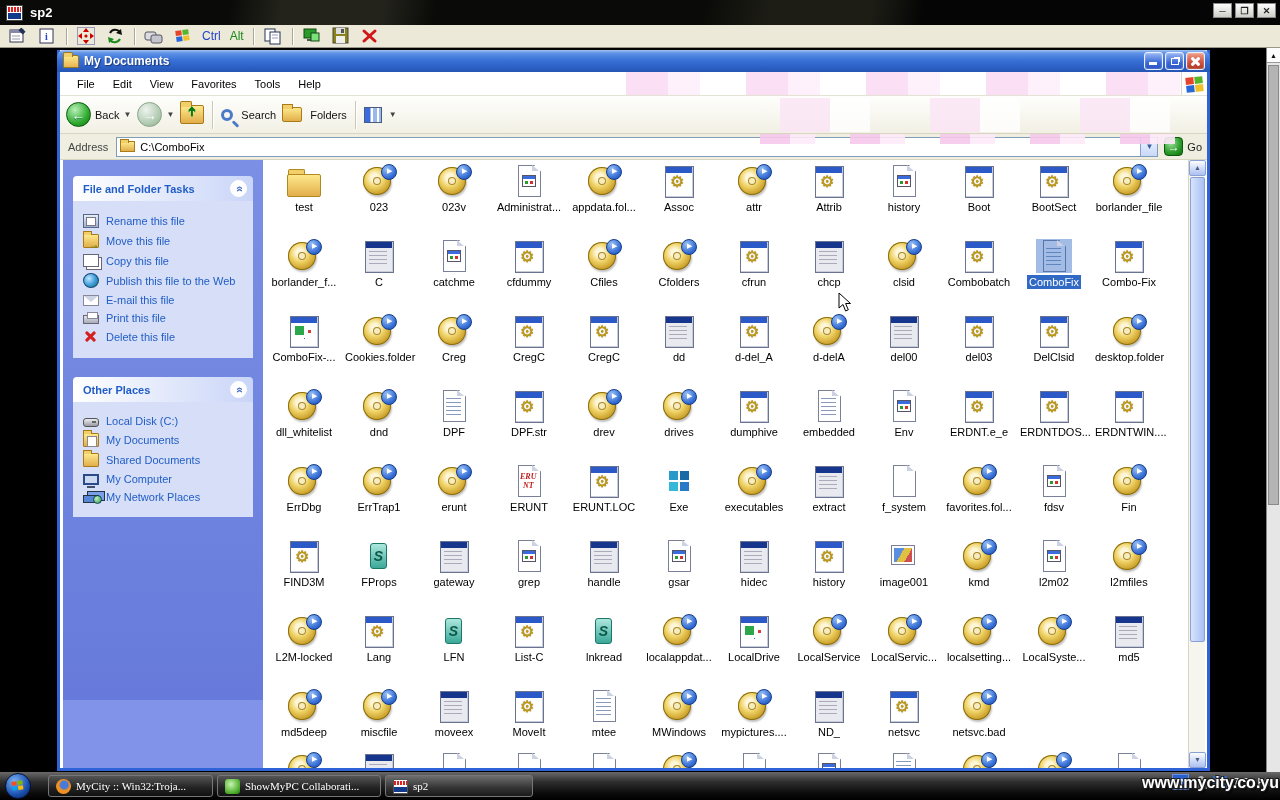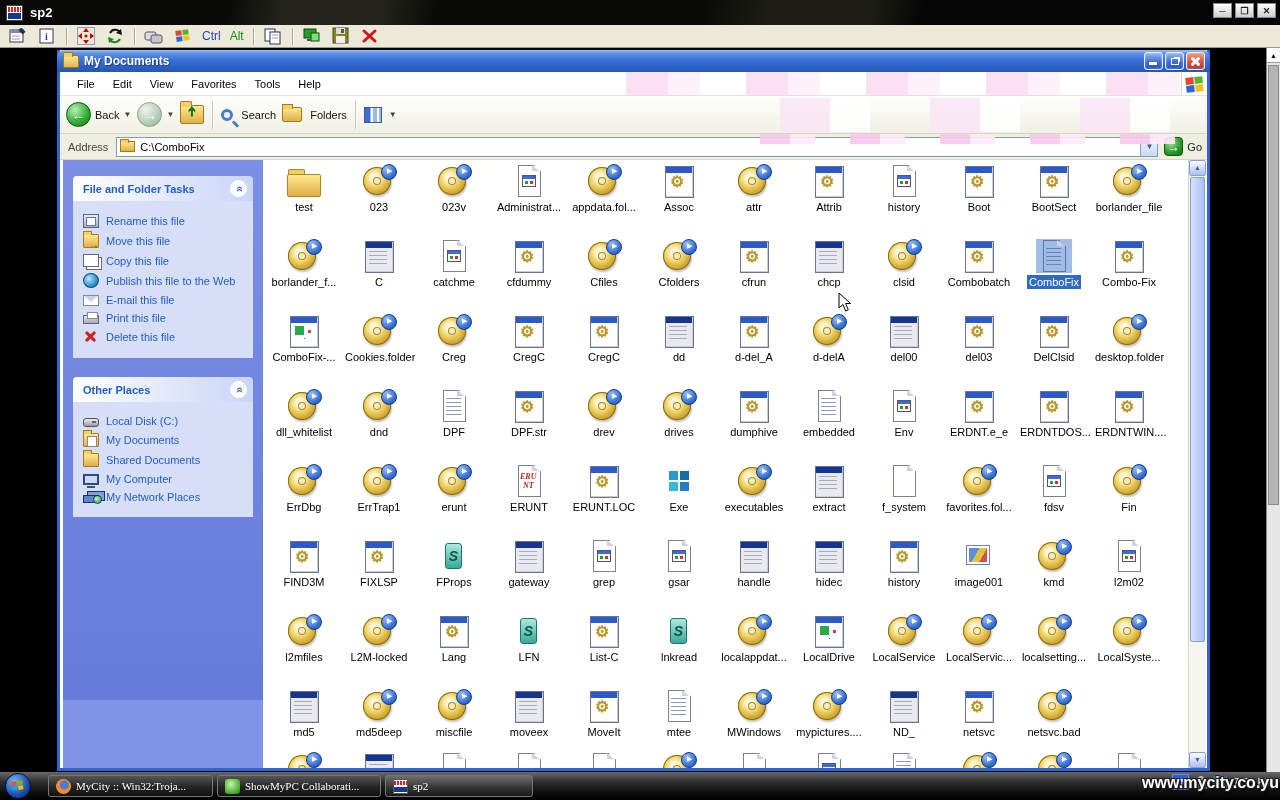--- a/index.html
+++ b/index.html
@@ -708,38 +708,35 @@
           </span><div class="lbl">favorites.fol...</div></div>
         <div class="cell"><span class="ic docwin">
             <i></i>
           </span><div class="lbl">fdsv</div></div>
         <div class="cell"><span class="ic disc">
             <i></i>
           </span><div class="lbl">Fin</div></div>
         <div class="cell"><span class="ic batch">
             <i></i>
           </span><div class="lbl">FIND3M</div></div>
-        <div class="cell"><span class="ic batch">
-            <i></i>
-          </span><div class="lbl">FIXLSP</div></div>
         <div class="cell"><span class="ic script">
             <i>S</i>
           </span><div class="lbl">FProps</div></div>
         <div class="cell"><span class="ic window">
             <i></i>
           </span><div class="lbl">gateway</div></div>
         <div class="cell"><span class="ic docwin">
             <i></i>
           </span><div class="lbl">grep</div></div>
+        <div class="cell"><span class="ic window">
+            <i></i>
+          </span><div class="lbl">handle</div></div>
         <div class="cell"><span class="ic docwin">
             <i></i>
           </span><div class="lbl">gsar</div></div>
-        <div class="cell"><span class="ic window">
-            <i></i>
-          </span><div class="lbl">handle</div></div>
         <div class="cell"><span class="ic window">
             <i></i>
           </span><div class="lbl">hidec</div></div>
         <div class="cell"><span class="ic batch">
             <i></i>
           </span><div class="lbl">history</div></div>
         <div class="cell"><span class="ic image">
             <i></i>
           </span><div class="lbl">image001</div></div>
         <div class="cell"><span class="ic disc">

